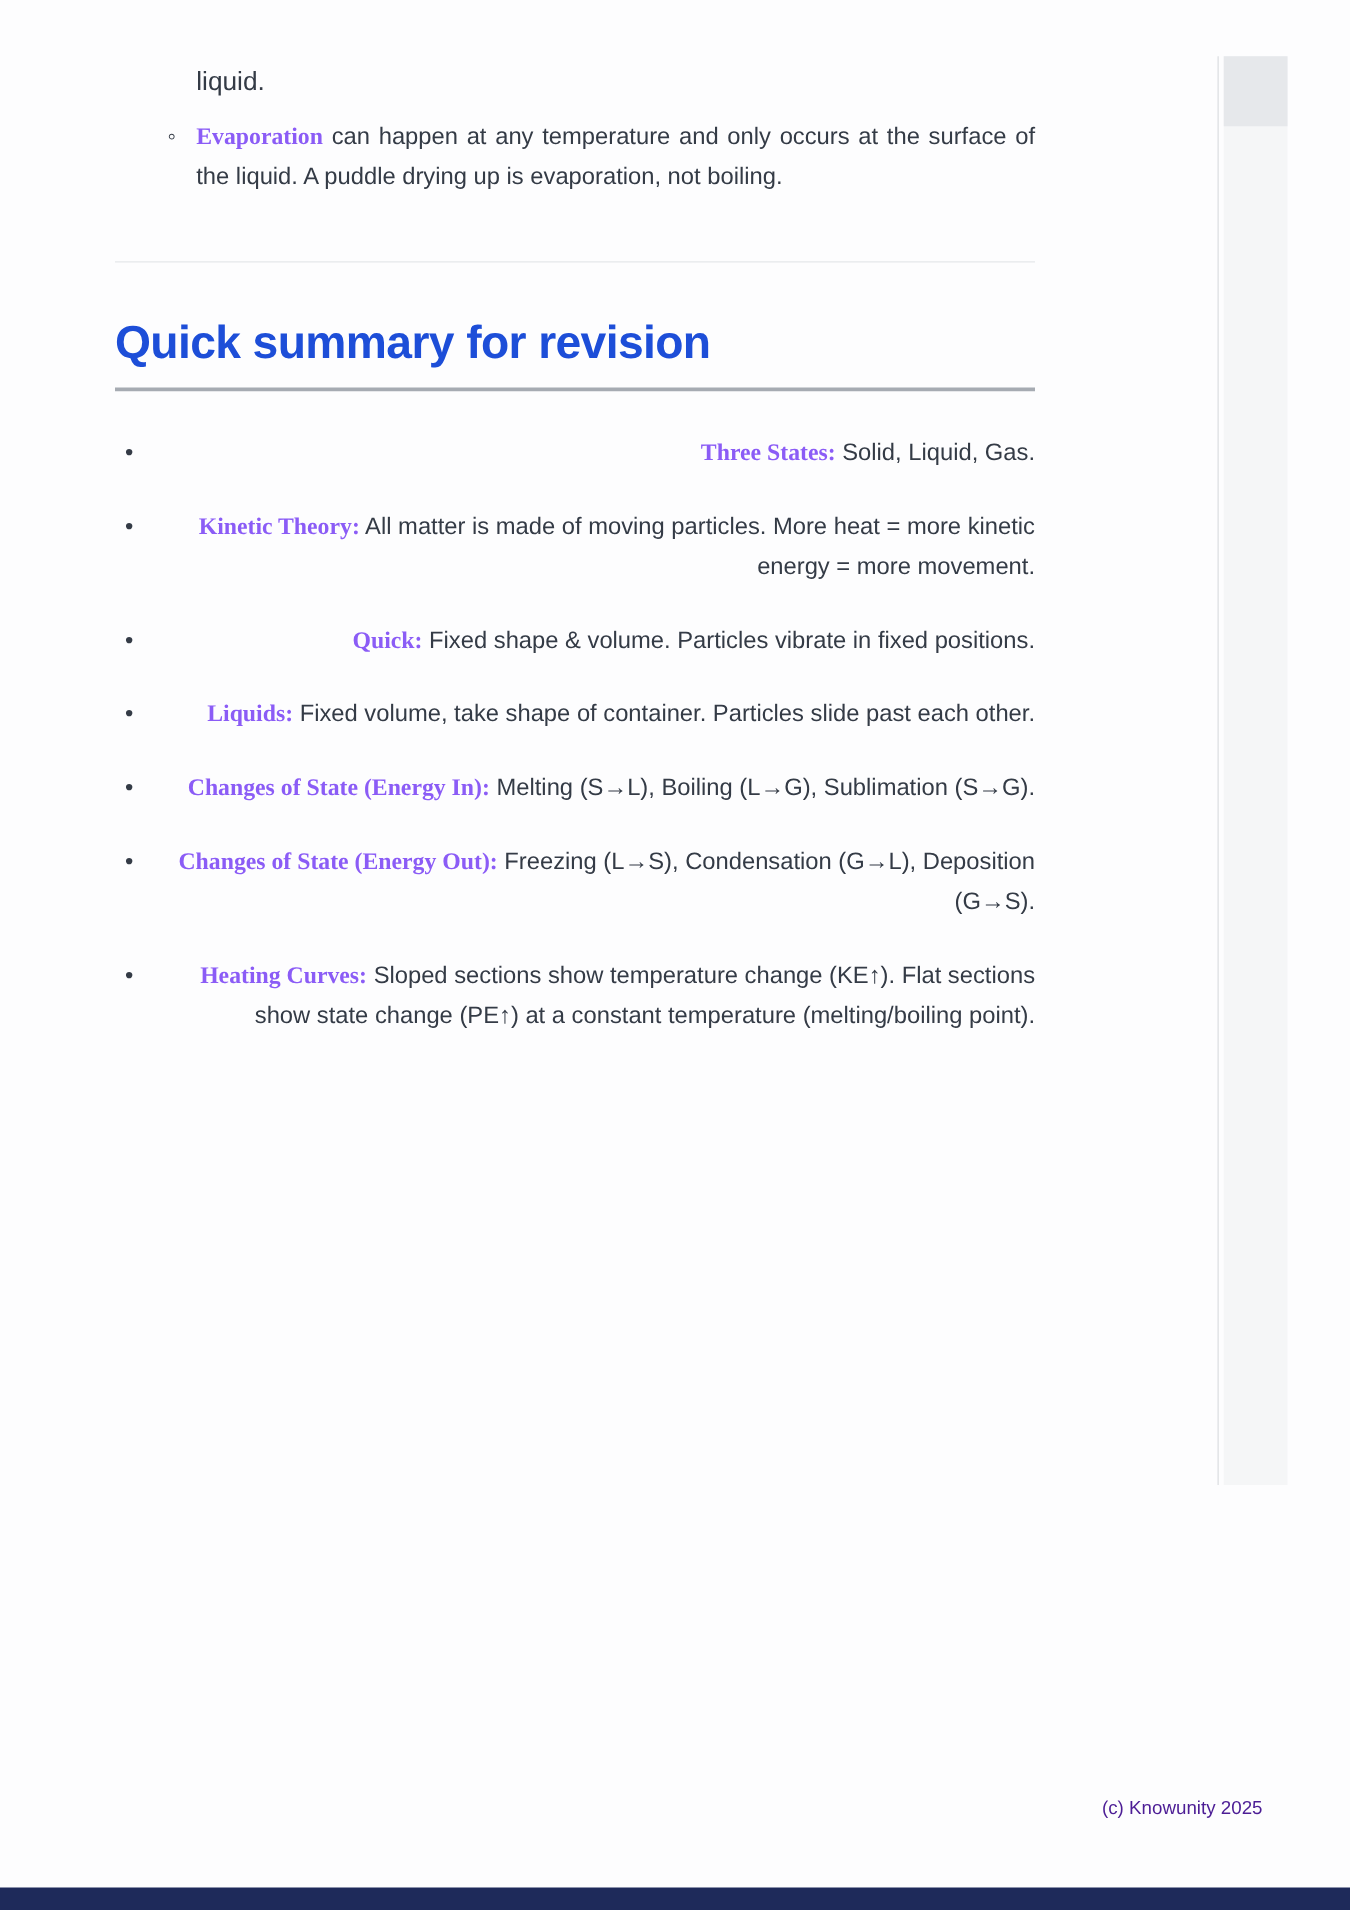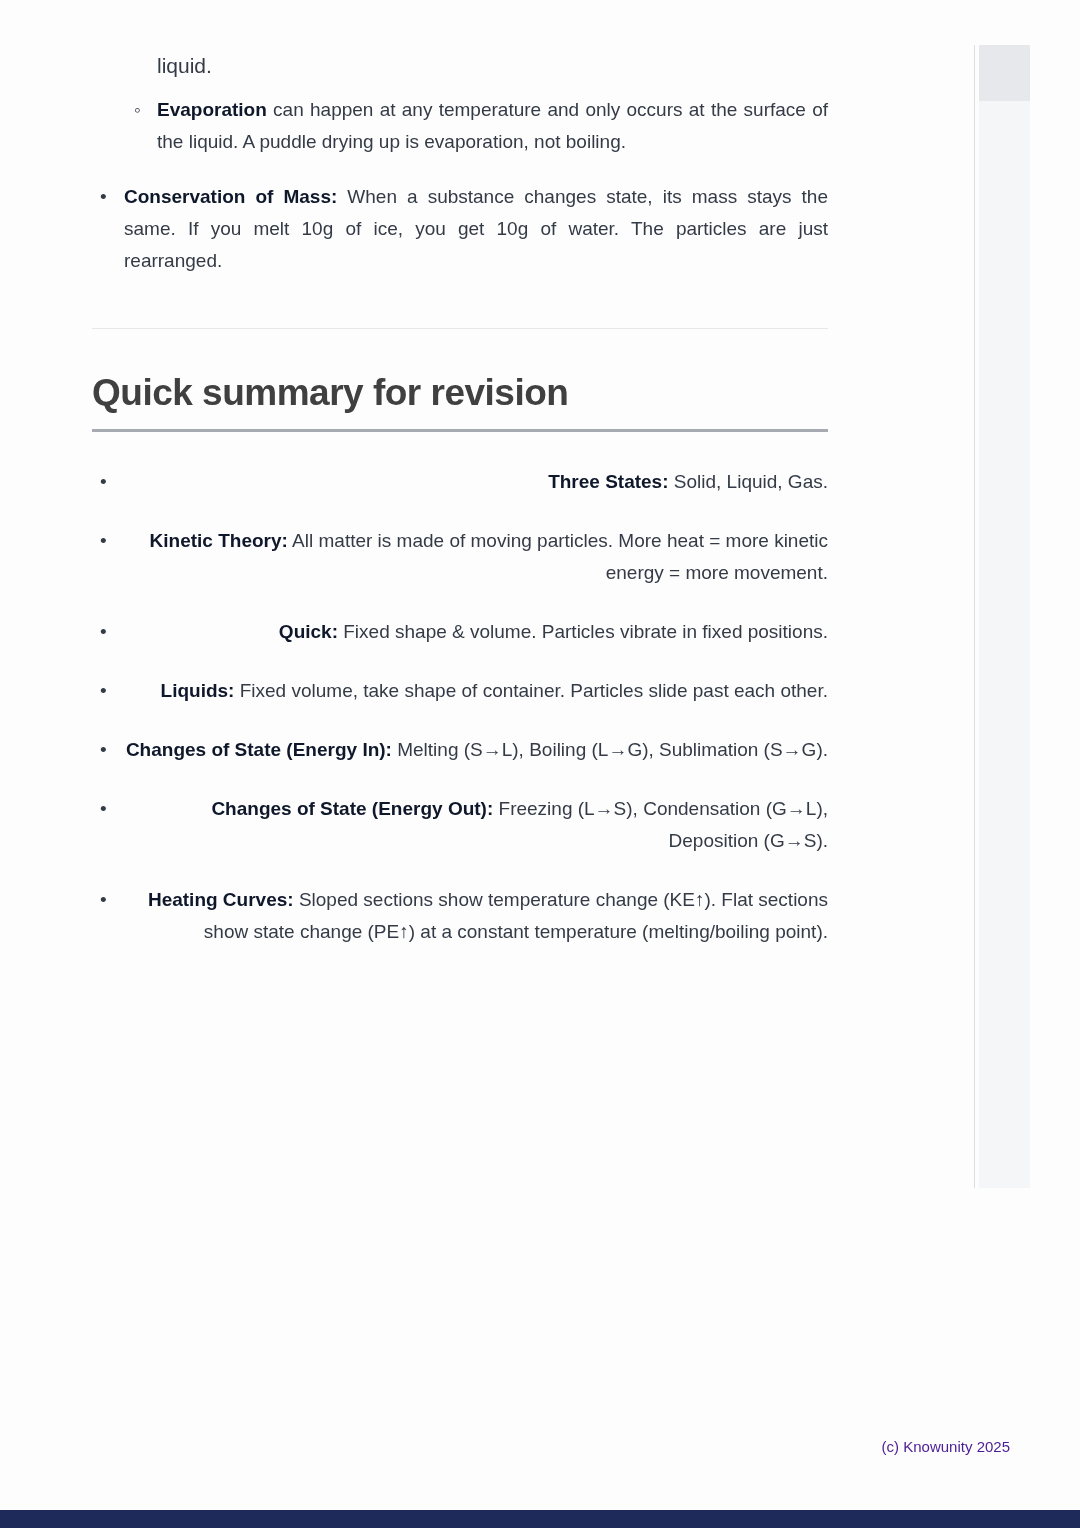--- a/index.html
+++ b/index.html
@@ -69,30 +69,30 @@
     margin: 51px 0 0 0;
     height: 0;
   }
 
   h1.section-heading {
     margin: 43px 0 0 0;
     padding: 0 0 15px 0;
     font-size: 37px;
     line-height: 42px;
     font-weight: 700;
-    color: #404040;
+    color: #1d4ed8;
     letter-spacing: -0.5px;
     border-bottom: 3px solid #a6abb2;
   }
 
   .summary-list { margin-top: 34px; }
   .summary-list > li { margin-top: 27px; text-align: right; }
   .summary-list > li:first-child { margin-top: 0; }
 
-  strong { font-weight: 700; color: #0f172a; }
+  strong { font-weight: 700; color: #8b5cf6; font-family: Liberation Serif, serif; }
   em { font-style: italic; }
 
   
   .page-edge-line {
     position: absolute;
     left: 974px;
     top: 45px;
     width: 1px;
     height: 1143px;
     background: #dcdee1;
@@ -138,23 +138,20 @@
 
   <div class="continued-line">liquid.</div>
 
   <ul class="sub-list">
     <li>
       <strong>Evaporation</strong><span> can happen at any temperature and only occurs at the surface of the liquid. A puddle drying up is evaporation, not boiling.</span>
     </li>
   </ul>
 
   <ul class="main-list tips-list">
-    <li>
-      <strong>Conservation of Mass:</strong><span> When a substance changes state, its mass stays the same. If you melt 10g of ice, you get 10g of water. The particles are just rearranged.</span>
-    </li>
   </ul>
 
   <hr class="section-divider">
 
   <h1 class="section-heading">Quick summary for revision</h1>
 
   <ul class="main-list summary-list">
     <li>
       <strong>Three States:</strong><span> Solid, Liquid, Gas.</span>
     </li>

